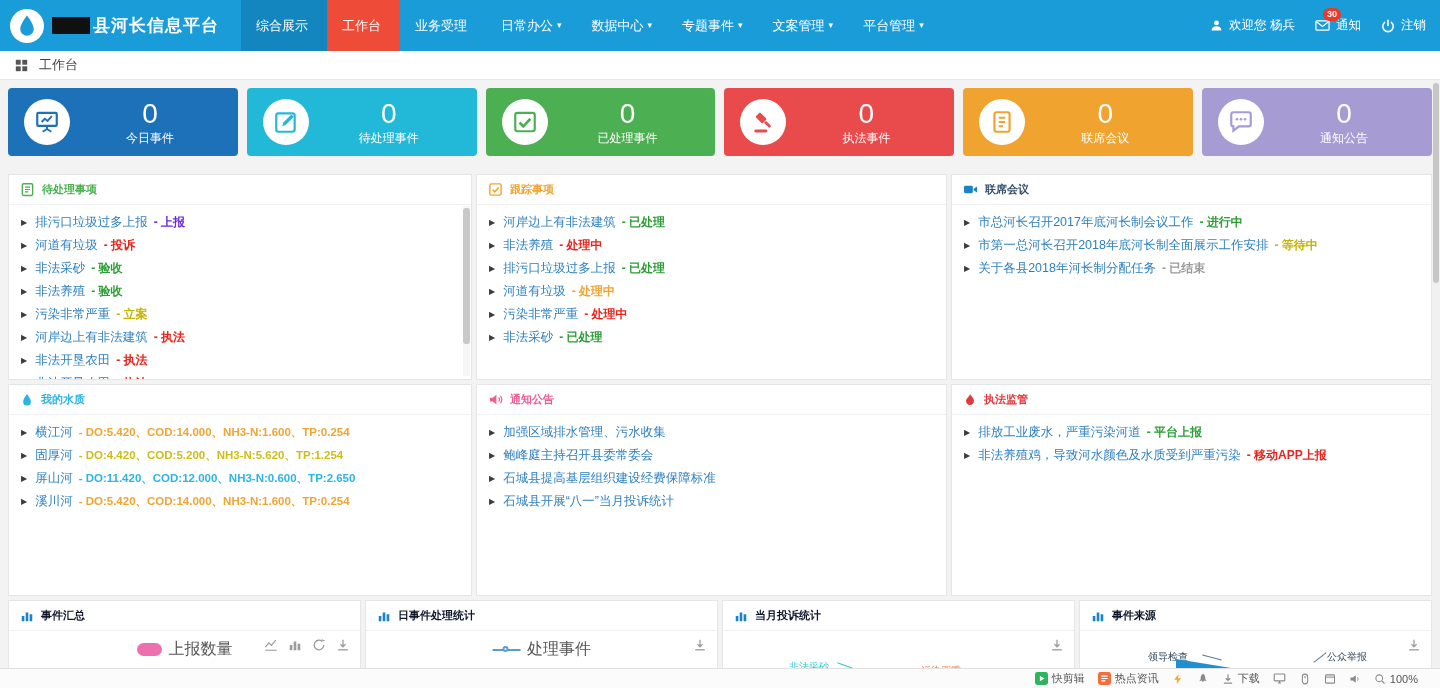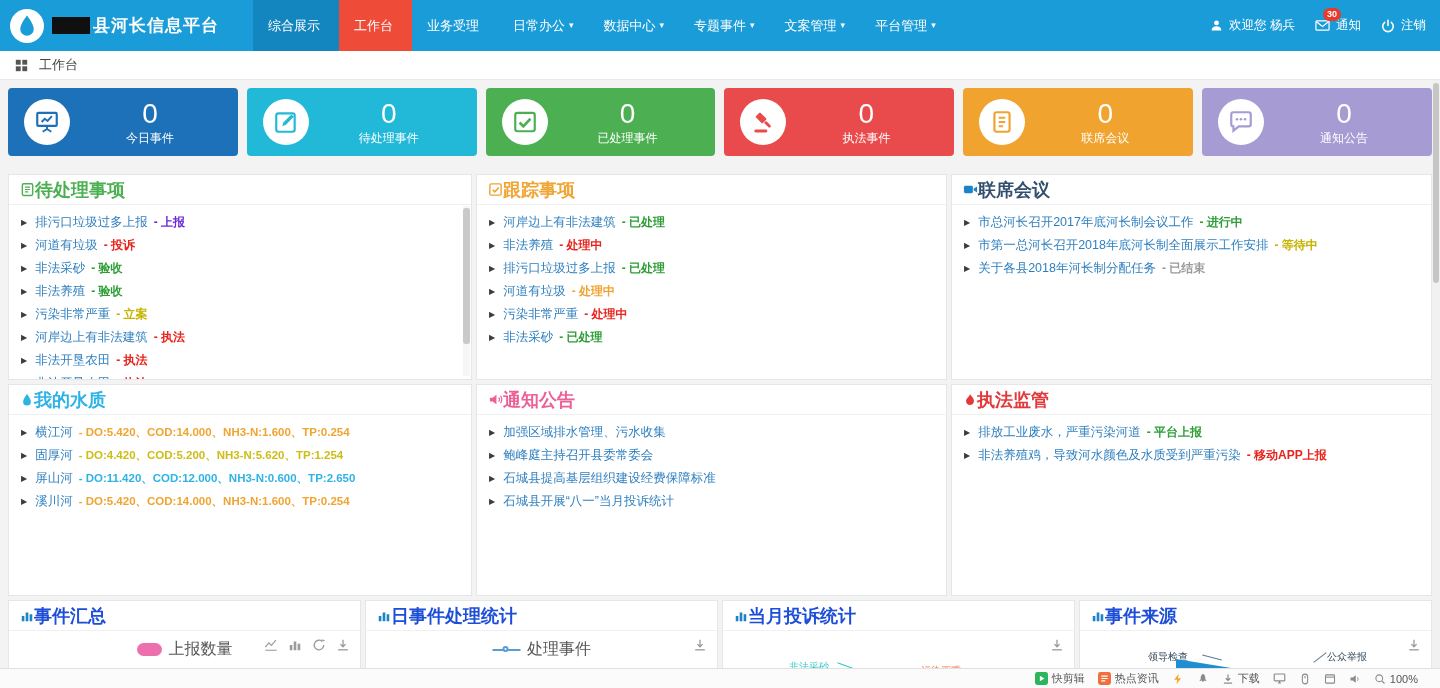--- a/index.html
+++ b/index.html
@@ -7,21 +7,21 @@
     font-family:"Liberation Sans","DejaVu Sans",sans-serif; }
   .app { position:relative; width:1440px; height:688px; }
 
   
   .navbar { position:absolute; top:0; left:0; width:1440px; height:51px; background:#1a9cd8;
     display:flex; align-items:center; color:#fff; z-index:20; }
   .logo { width:34px; height:34px; border-radius:50%; background:#fff; margin:0 8px 0 10px;
     display:flex; align-items:center; justify-content:center; flex-shrink:0; }
   .brand { font-size:17px; font-weight:bold; letter-spacing:1px; display:flex; align-items:center; margin-right:22px; white-space:nowrap; }
   .brand-mask { display:inline-block; width:38px; height:17px; background:#101010; margin-right:3px; }
-  .nav-items { display:flex; height:51px;margin-left:12px; }
+  .nav-items { display:flex; height:51px; }
   .nav-item { padding:0 15px; line-height:51px; font-size:13px; cursor:pointer; white-space:nowrap; display:flex; align-items:center; }
   .nav-item .caret { font-size:9px; margin-left:4px; }
   .nav-right { margin-left:auto; display:flex; align-items:center; gap:20px; padding-right:14px; font-size:12.5px; }
   .nr-item { display:flex; align-items:center; gap:6px; position:relative; cursor:pointer; white-space:nowrap; }
   .badge { position:absolute; top:-9px; left:8px; background:#e8392b; color:#fff; font-size:9px;
     line-height:13px; padding:0 4px; border-radius:8px; font-weight:bold; }
 
   
   .breadcrumb { position:absolute; top:51px; left:0; width:1440px; height:29px; background:#fff;
     display:flex; align-items:center; gap:11px; padding-left:15px; font-size:13px; color:#444;
@@ -36,35 +36,35 @@
   .stat-value { font-size:28px; line-height:31px; }
   .stat-label { font-size:12px; margin-top:1px; }
 
   
   .row1 { position:absolute; top:174px; left:8px; width:1424px; height:206px; display:flex; gap:4px; }
   .row2 { position:absolute; top:384px; left:8px; width:1424px; height:212px; display:flex; gap:4px; }
   .row3 { position:absolute; top:600px; left:8px; width:1424px; display:flex; gap:4px; }
   .panel { background:#fff; border:1px solid #e5e6e7; position:relative; overflow:hidden; height:100%; }
   .w1 { width:464px; } .w2 { width:471px; } .w3 { flex:1; }
   .row3 .panel { flex:1; height:100px; }
-  .panel-head { height:30px; display:flex; align-items:center; padding:0 11px;
-    border-bottom:1px solid #eef0f1; font-size:18px; font-weight:bold; }
+  .panel-head { height:30px; display:flex; align-items:center; gap:7px; padding:0 11px;
+    border-bottom:1px solid #eef0f1; font-size:11px; font-weight:bold; }
   .head-icon { display:flex; align-items:center; }
   .panel-body { padding:6px 12px 0 12px; }
   .li { display:flex; align-items:center; height:23px; font-size:12.5px; cursor:pointer; white-space:nowrap; overflow:hidden; }
   .bullet { font-size:8px; color:#3c3c3c; margin-right:8px; flex-shrink:0; }
   .li-title,.li-name { color:#2e7fbe; }
   .li-status { font-weight:bold; font-size:12px; margin-left:6px; }
   .li-values { font-weight:bold; font-size:11.5px; margin-left:6px; }
 
   .panel-scroll { position:absolute; top:31px; right:1px; width:7px; bottom:3px; background:#f6f6f6; }
   .panel-scroll .thumb { position:absolute; top:2px; left:0; width:7px; height:80%; background:#c9c9c9; border-radius:3px; }
 
   
-  .chart-title { color:#1d4ed8;font-family:Liberation Serif, serif; }
+  .chart-title { color:#0f172a;font-family:Liberation Serif, serif; }
   .chart-body { position:relative; height:calc(100% - 30px); }
   .chart-legend { position:absolute; left:50%; top:8px; transform:translateX(-50%);
     display:flex; align-items:center; gap:7px; font-size:16px; color:#555; cursor:pointer; white-space:nowrap; }
   .legend-swatch { width:25px; height:13px; border-radius:7px; display:inline-block; }
   .legend-line { width:28px; height:0; border-top:2px solid #5a9bd4; position:relative; display:inline-block; }
   .legend-dot { position:absolute; left:10px; top:-5px; width:6px; height:6px; border:2px solid #5a9bd4; border-radius:50%; background:#fff; }
   .chart-tools { position:absolute; right:10px; top:7px; display:flex; gap:10px; color:#9b9b9b; }
   .tool { cursor:pointer; display:flex; align-items:center; }
   .pie-label { position:absolute; font-size:10px; white-space:nowrap; }
   .pie-line { position:absolute; height:1px; }

